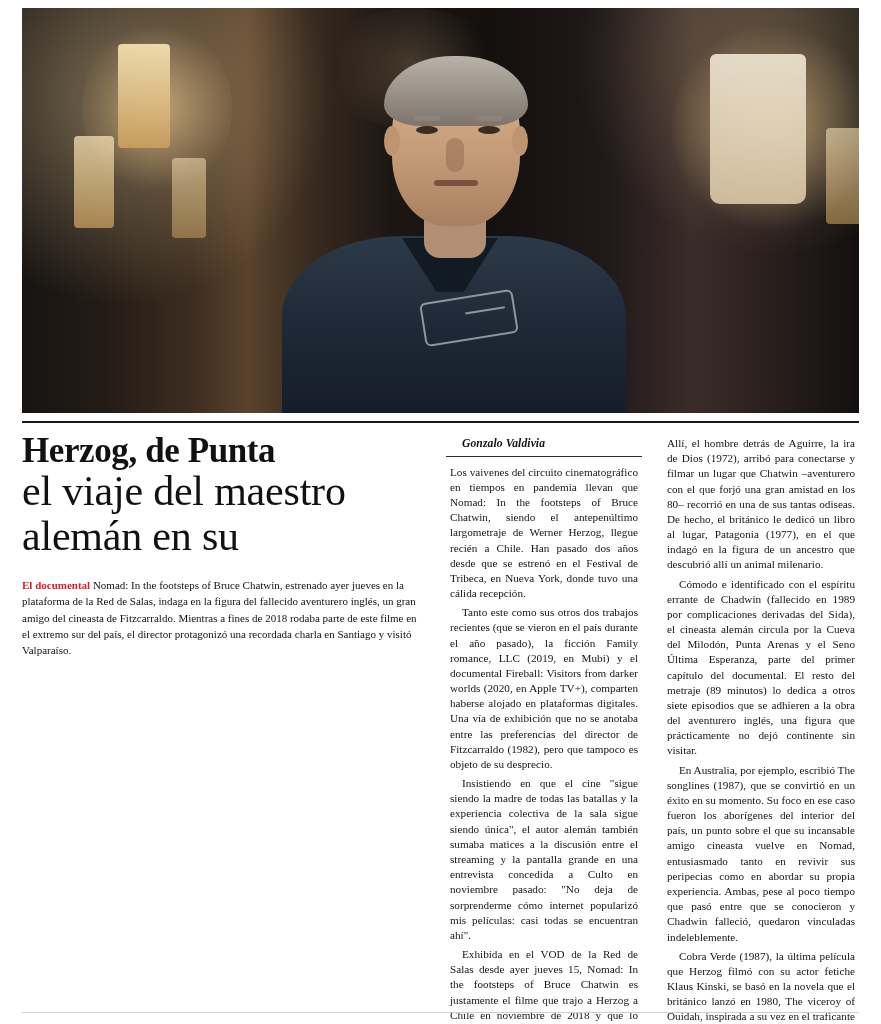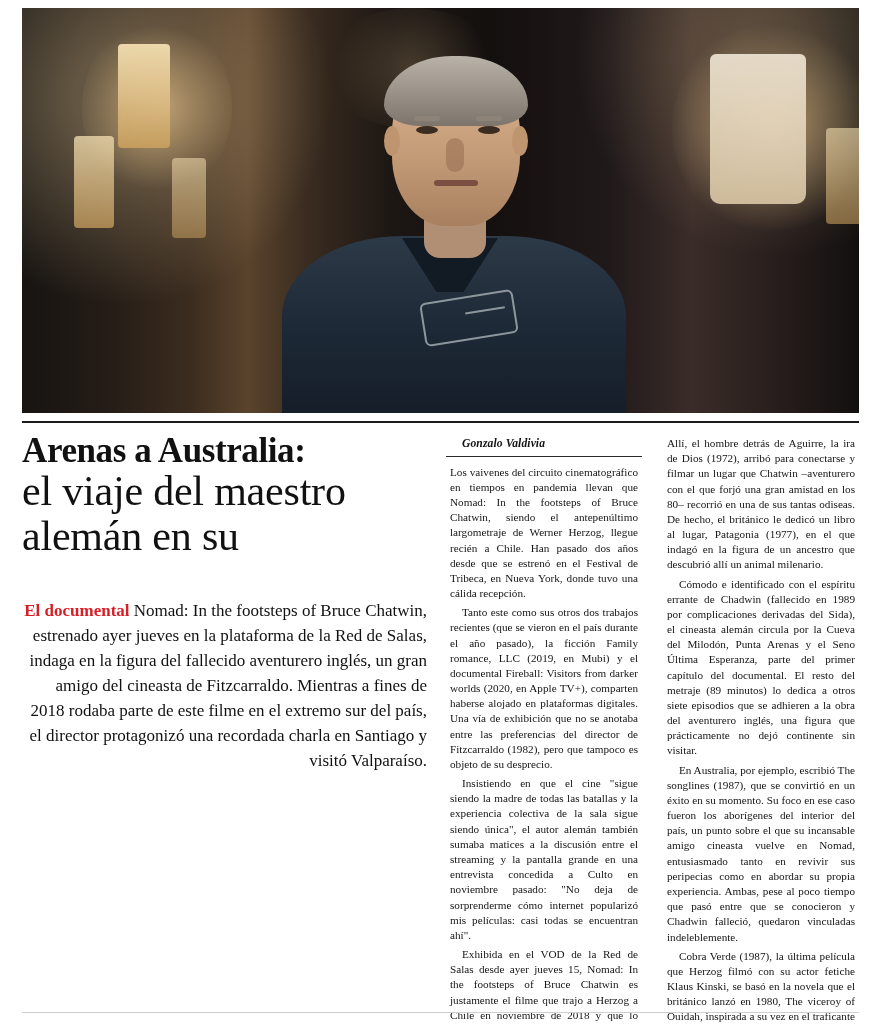--- a/index.html
+++ b/index.html
@@ -179,25 +179,25 @@
     letter-spacing: -0.4px;
     display: block;
   }
   .headline .hl-light {
     font-weight: normal;
     font-size: 42px;
     letter-spacing: -0.2px;
     display: block;
   }
   .lede {
-    margin-top: 40px;
-    font-size: 17px;
+    margin-top: 18px;
+    font-size: 11px;
     line-height: 1.47;
     color: #111;
-    text-align: right;
+    text-align: left;
   }
   .lede .kicker {
     color: #d61f26;
     font-weight: bold;
   }
 
   
   .col {
     position: absolute;
     top: 432px;
@@ -258,21 +258,21 @@
       <div class="nose"></div>
       <div class="mouth"></div>
       <div class="glasses"></div>
     </div>
   </div>
 
   <div class="rule-top"></div>
 
   <div class="headline-col">
     <h1 class="headline">
-      <span class="hl-bold">Arenas a Australia:</span>
+      <span class="hl-bold">Herzog, de Punta</span>
       <span class="hl-light">el viaje del maestro</span>
       <span class="hl-light">alemán en su</span>
     </h1>
     <p class="lede"><span class="kicker">El documental</span><span> Nomad: In the footsteps of Bruce Chatwin, estrenado ayer jueves en la plataforma de la Red de Salas, indaga en la figura del fallecido aventurero inglés, un gran amigo del cineasta de Fitzcarraldo. Mientras a fines de 2018 rodaba parte de este filme en el extremo sur del país, el director protagonizó una recordada charla en Santiago y visitó Valparaíso.</span></p>
   </div>
 
   <div class="col c2">
     <p class="byline">Gonzalo Valdivia</p>
     <hr class="byline-rule">
     <p class="first">Los vaivenes del circuito cinematográfico en tiempos en pandemia llevan que Nomad: In the footsteps of Bruce Chatwin, siendo el antepenúltimo largometraje de Werner Herzog, llegue recién a Chile. Han pasado dos años desde que se estrenó en el Festival de Tribeca, en Nueva York, donde tuvo una cálida recepción.</p>

